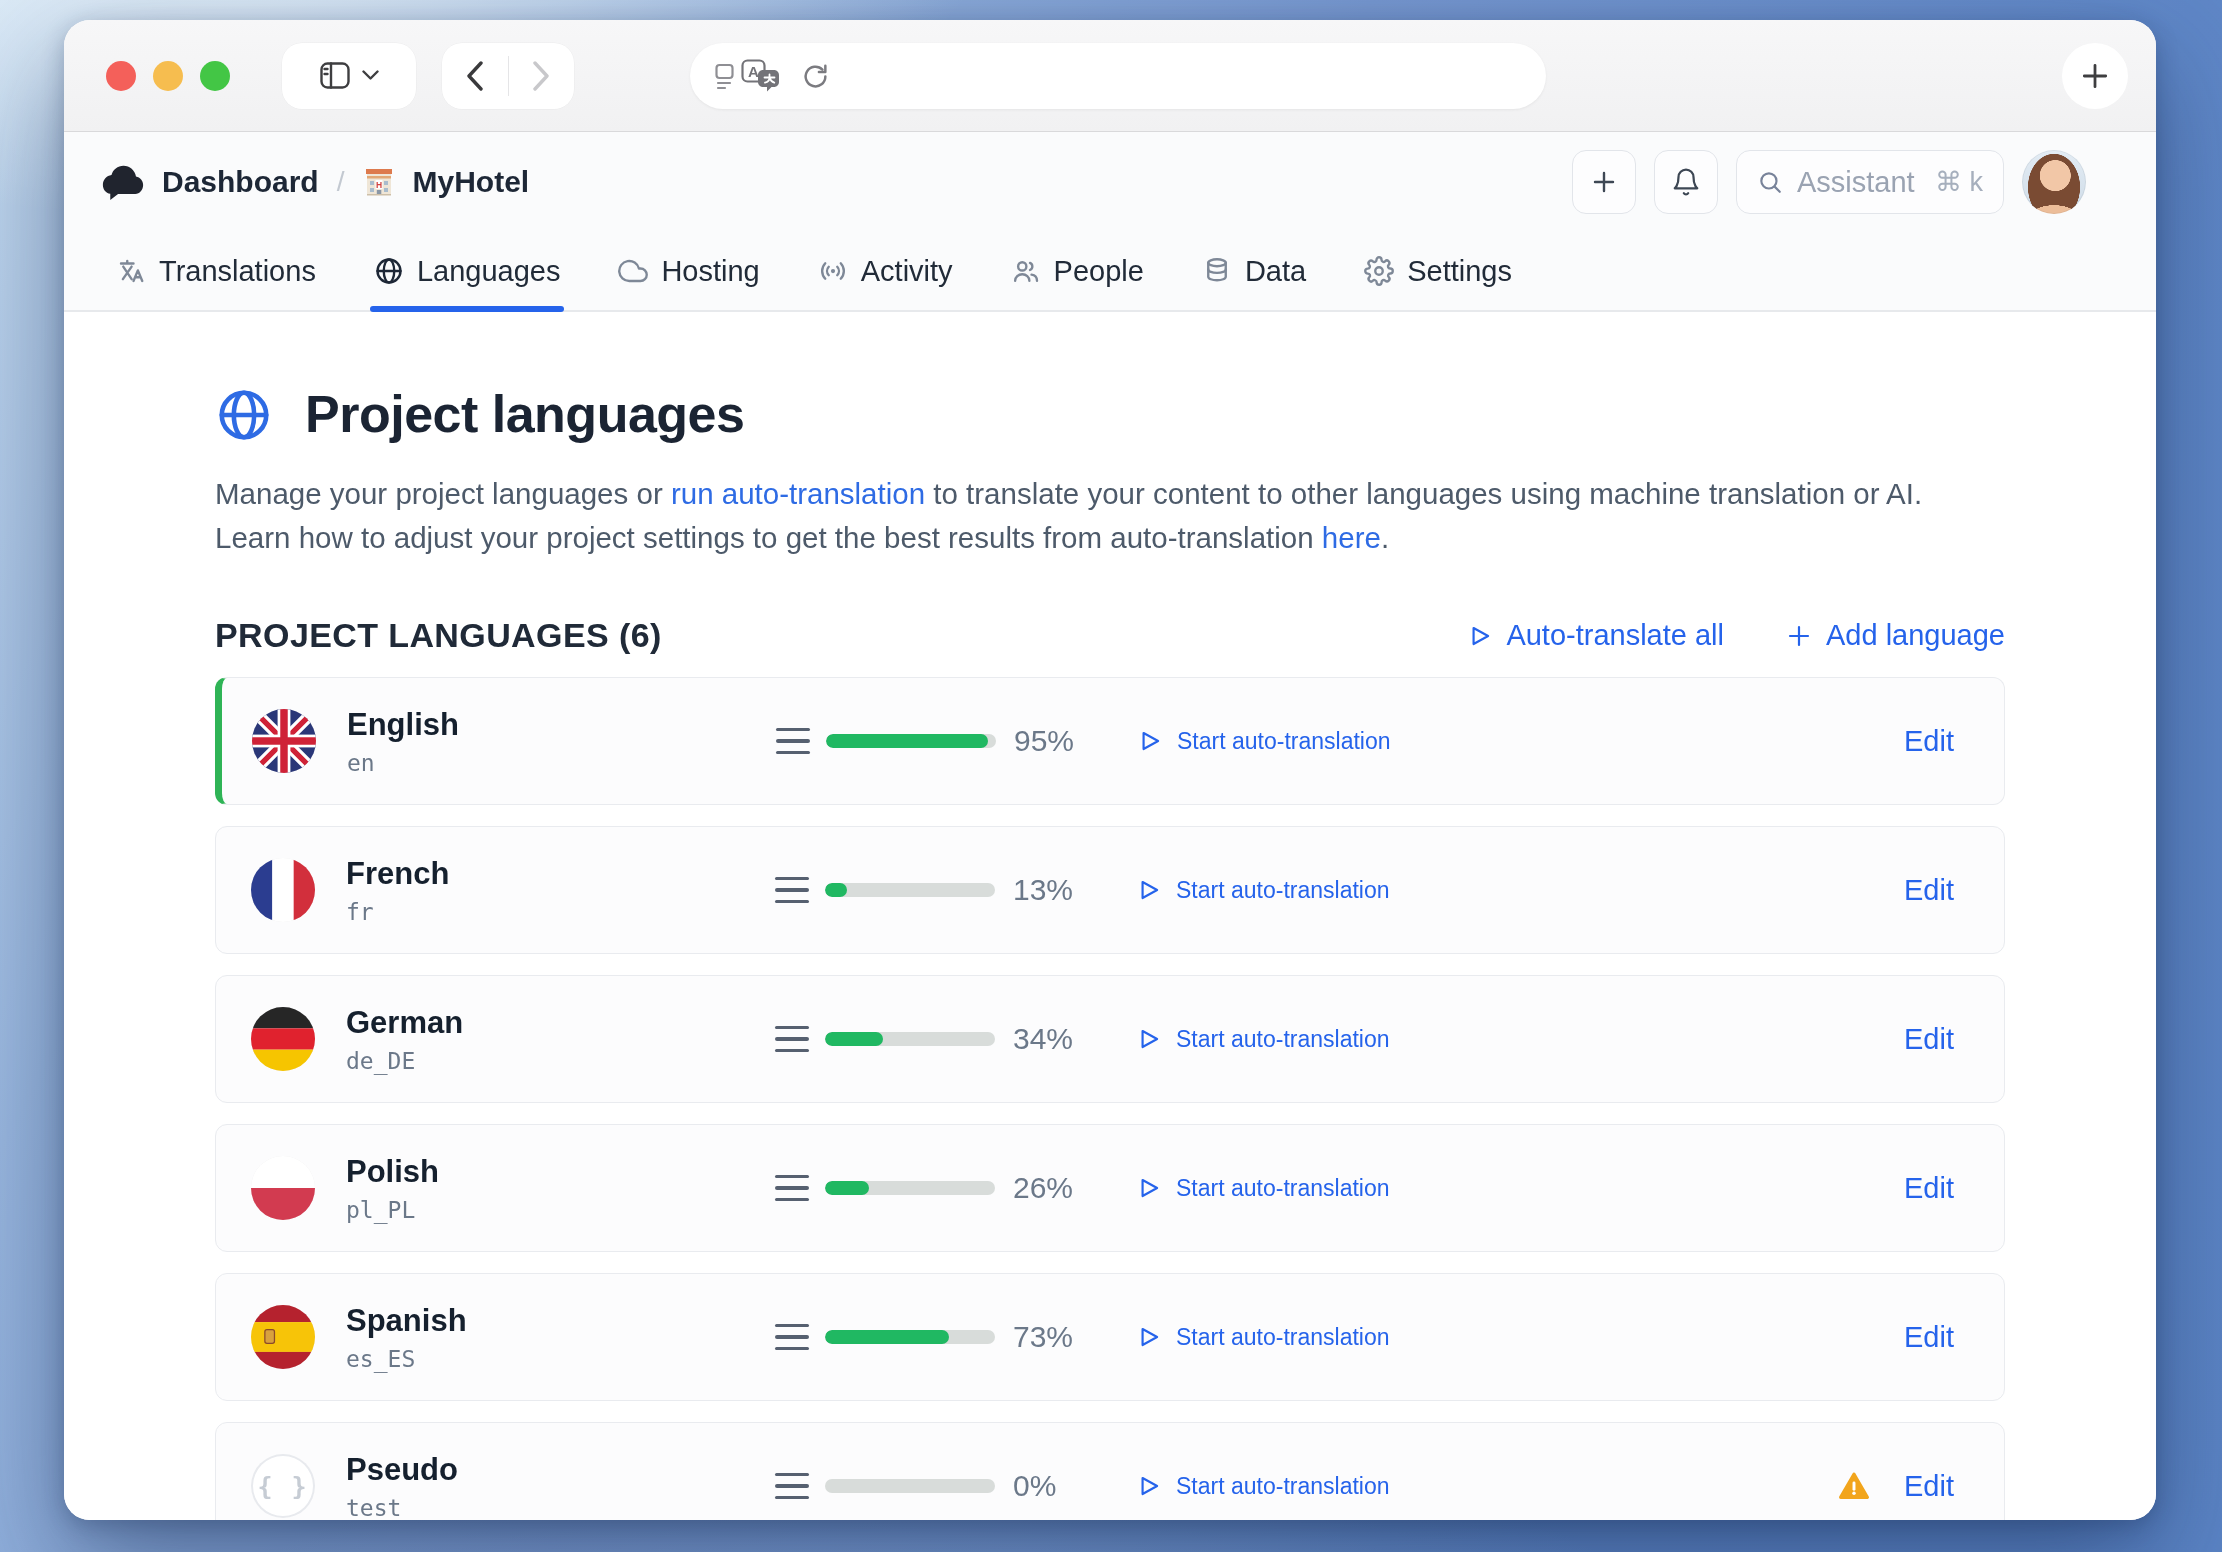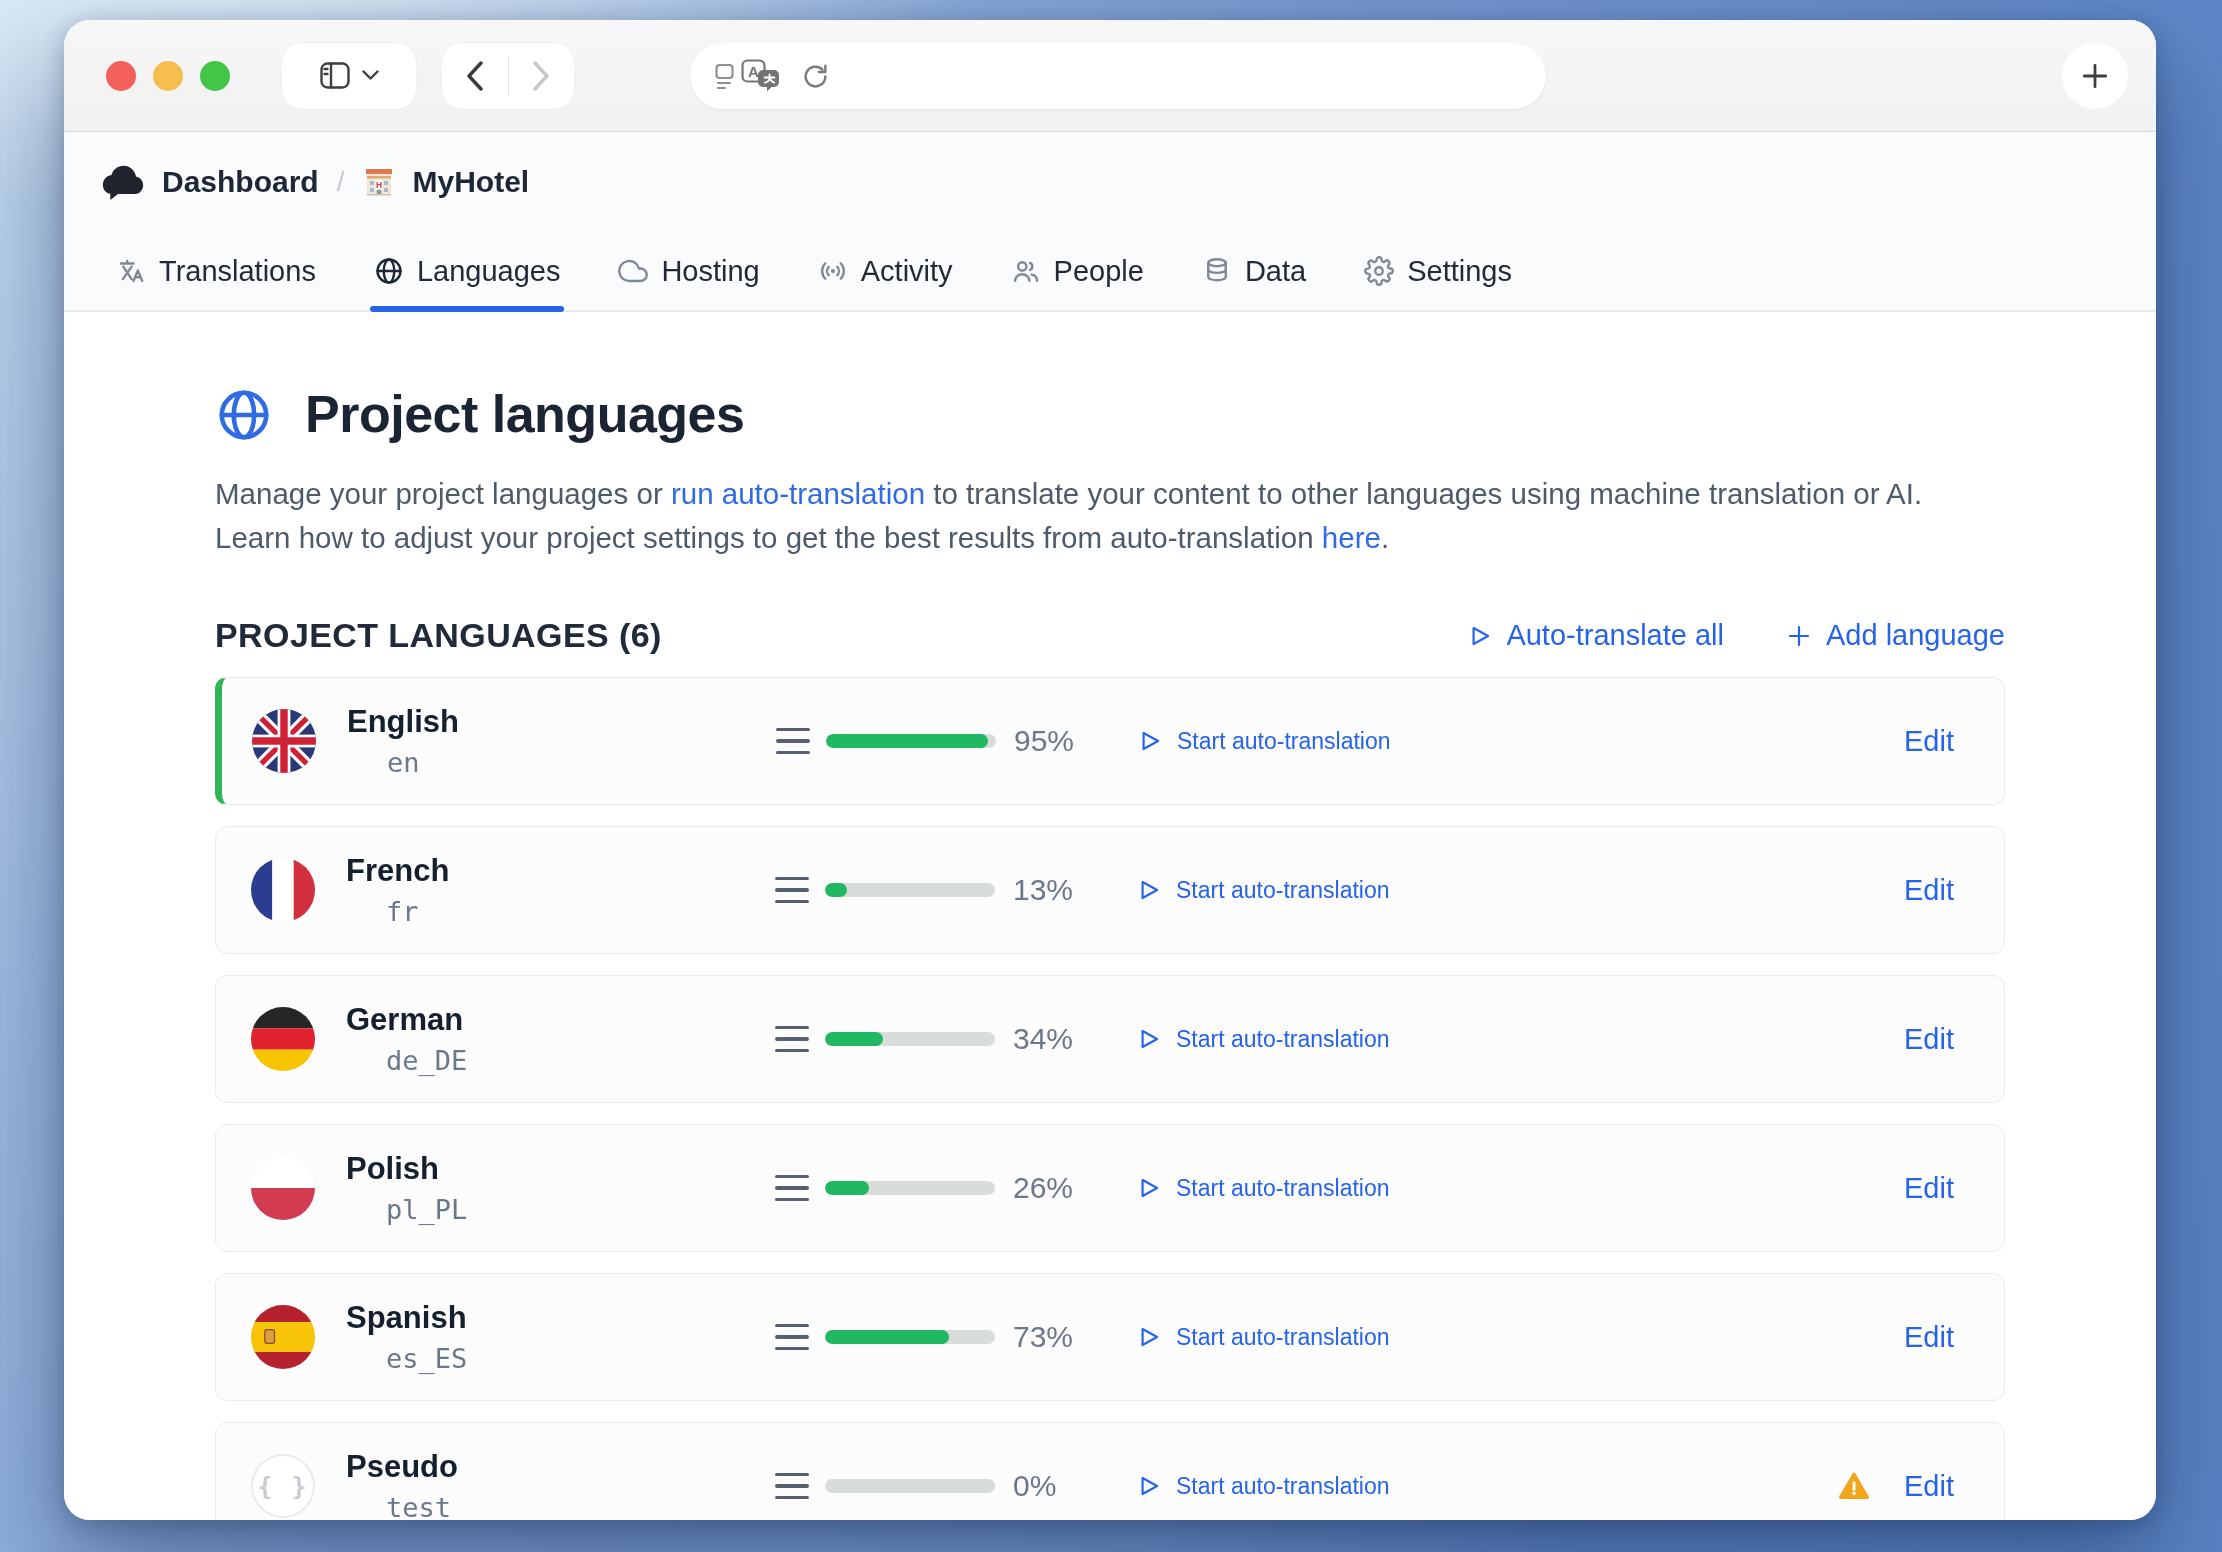--- a/index.html
+++ b/index.html
@@ -79,21 +79,21 @@
   
   .lang-list{ margin-top:22px; display:flex; flex-direction:column; gap:21px; }
   .lang-row{ height:128px; background:#fcfcfd; border:1.5px solid #e9ebef; border-radius:12px; display:flex; align-items:center; padding:0 50px 0 35px; }
   .lang-row.active{ border-left:7px solid #2fb456; padding-left:30px; }
   .flag{ width:64px; height:64px; border-radius:50%; overflow:hidden; flex:none; box-shadow:inset 0 0 0 1px rgba(0,0,0,.08); position:relative; background:#fff; }
   .flag svg{ display:block; width:64px; height:64px; }
   .flag.pseudo{ display:flex; align-items:center; justify-content:center; box-shadow:inset 0 0 0 2px #e8eaee; }
   .flag.pseudo span{ font-family:"DejaVu Sans Mono",monospace; font-size:25px; font-weight:700; color:#c6ccd4; letter-spacing:2px; }
   .names{ width:460px; padding-left:31px; flex:none; }
   .lang-name{ font-size:31px; font-weight:600; color:#15202e; }
-  .lang-code{ margin-top:7px; font-family:"DejaVu Sans Mono",monospace; font-size:27px; color:#6b7889;margin-left:40px; }
+  .lang-code{ margin-top:7px; font-family:"DejaVu Sans Mono",monospace; font-size:23px; color:#6b7889; }
   .handle{ width:50px; flex:none; display:flex; flex-direction:column; gap:8px; cursor:grab; }
   .handle span{ width:34px; height:3.5px; border-radius:2px; background:#566070; }
   .bar{ width:170px; height:14px; border-radius:7px; background:#d8dcda; overflow:hidden; flex:none; }
   .bar-fill{ height:100%; border-radius:7px; background:#20b862; width:0; }
   .pct{ width:110px; padding-left:18px; font-size:30px; color:#6b7889; flex:none; }
   .action{ flex:1; padding-left:30px; display:flex; align-items:center; gap:15px; font-size:23px; font-weight:500; color:#2563eb; cursor:pointer; }
   .rowright{ flex:none; display:flex; align-items:center; gap:34px; }
   .edit{ font-size:29px; font-weight:500; color:#2563eb; cursor:pointer; }
   .warning{ display:none; }
   svg{ flex:none; }
@@ -175,20 +175,42 @@
             <rect x="22" y="16" width="4" height="4" fill="#a9bccd"></rect>
           <rect x="8" y="23" width="4" height="4" fill="#a9bccd"></rect>
             <rect x="22" y="23" width="4" height="4" fill="#a9bccd"></rect>
           <rect x="13.5" y="15" width="7" height="9" fill="#fff"></rect>
           <text x="17" y="22.5" font-size="8.5" font-family="Liberation Sans, sans-serif" font-weight="bold" fill="#d0423f" text-anchor="middle">H</text>
           <rect x="14.8" y="25" width="4.5" height="5" fill="#8a97a6"></rect>
           <rect x="5" y="29" width="24" height="1.5" fill="#cdbfa8"></rect>
         </svg>
         <span class="crumb-text">MyHotel</span>
       </div>
+      <div class="hdr-right">
+        <div class="sq-btn">
+          <svg width="28" height="28" viewBox="0 0 28 28" fill="none" stroke="currentColor" stroke-width="2.4" stroke-linecap="round">
+              <path d="M14 5v18M5 14h18"></path>
+            </svg>
+        </div>
+        <div class="sq-btn">
+          <svg width="30" height="30" viewBox="0 0 24 24" fill="none" stroke="currentColor" stroke-width="1.8" stroke-linecap="round" stroke-linejoin="round">
+            <path d="M18 8A6 6 0 0 0 6 8c0 7-3 9-3 9h18s-3-2-3-9"></path>
+              <path d="M13.73 21a2 2 0 0 1-3.46 0"></path>
+          </svg>
+        </div>
+        <div class="searchbox">
+          <svg width="26" height="26" viewBox="0 0 24 24" fill="none" stroke="#78839a" stroke-width="2" stroke-linecap="round">
+              <circle cx="11" cy="11" r="7"></circle>
+              <line x1="16.5" y1="16.5" x2="21" y2="21"></line>
+            </svg>
+          <span class="search-ph">Assistant</span>
+          <span class="search-kbd">⌘ k</span>
+        </div>
+        <div class="avatar"></div>
+      </div>
     </div>
 
     <div class="tab-row">
       <div class="tab">
         <span class="ticon">
             <svg width="30" height="30" viewBox="0 0 24 24" fill="none" stroke="currentColor" stroke-width="1.9" stroke-linecap="round" stroke-linejoin="round">
           <path d="M4 6h10M9 4v2M12.5 8.5L5.5 18.5M5.8 8.5l6.7 10M14 20l3.5-8.5L21 20M15.3 17h4.4"></path>
         </svg>
           </span>
         <span>Translations</span>

